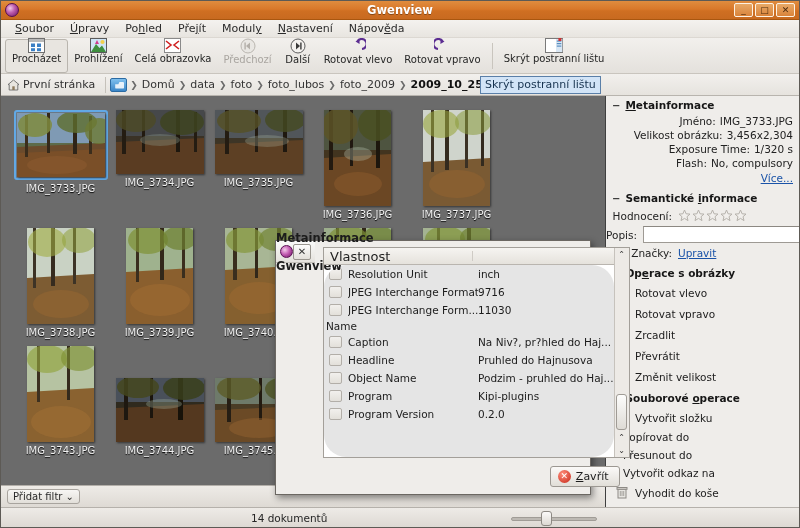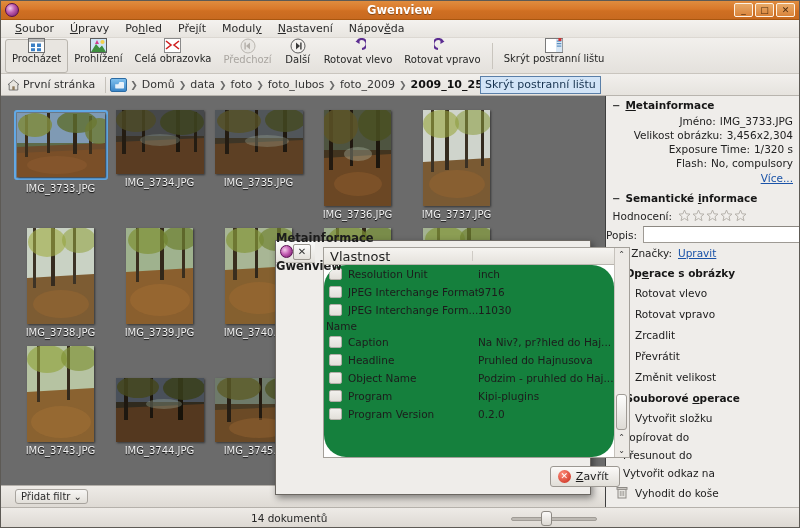--- a/index.html
+++ b/index.html
@@ -113,21 +113,21 @@
   .thumbimg { box-shadow: 1px 1px 2px rgba(0,0,0,.5); }
   .thumbcell.sel .selbox {
     border: 2px solid #62a9e6; border-radius: 3px; padding: 1px;
     background: rgba(120,180,240,.25);
   }
   .thumbname { color: #f1f1f1; font-size: 10px; margin-top: 3px; text-shadow: 0 1px 1px #000; }
   .filterbar {
     position: absolute; left: 0; right: 0; bottom: 0; height: 22px;
     background: linear-gradient(to bottom,#eeebe7,#dedad4);
     border-top: 1px solid #b3afa9;
-    display: flex; align-items: center; padding-left: 14px;
+    display: flex; align-items: center; padding-left: 6px;
   }
   .filterbtn {
     background: linear-gradient(to bottom,#f7f6f4,#e2dfd9);
     border: 1px solid #a8a49e; border-radius: 3px;
     font-size: 10px; padding: 1px 5px; color: #2a2a2a;
     display: flex; align-items: center; gap: 3px;
   }
   
   .sidebar {
     width: 193px; flex: 0 0 193px;
@@ -210,21 +210,21 @@
   }
   .tablecol { flex: 1; display: flex; flex-direction: column; min-width: 0; }
   .thead {
     height: 17px; flex: 0 0 17px;
     background: linear-gradient(to bottom,#f6f4f1,#e5e2dc);
     border-bottom: 1px solid #b9b5af;
     display: flex; align-items: center;
     font-size: 13px; color: #1e1e1e; padding-left: 6px; position: relative;
   }
   .thead:after { content:""; position:absolute; left:148px; top:3px; bottom:3px; width:1px; background:#cfcbc5;}
-  .tbody { flex: 1; overflow: hidden; background: #15803d; border-radius: 22px; }
+  .tbody { flex: 1; overflow: hidden; background: #e5e5e5; border-radius: 22px; }
   .trow { height: 18px; display: flex; align-items: center; font-size: 10.5px; color: #1c1c1c; }
   .tcheck {
     width: 13px; height: 12px; margin: 0 6px 0 5px; flex: 0 0 13px;
     background: linear-gradient(to bottom,#f2f0ed,#e3e0da);
     border: 1px solid #b2aea8; border-radius: 2px;
   }
   .tkey { width: 130px; flex: 0 0 130px; overflow: hidden; white-space: nowrap; }
   .tval { flex: 1; overflow: hidden; white-space: nowrap; }
   .tgroup { height: 14px; display:flex; align-items:center; font-size: 10.5px; color: #1c1c1c; padding-left: 2px; }
   .vscroll {

